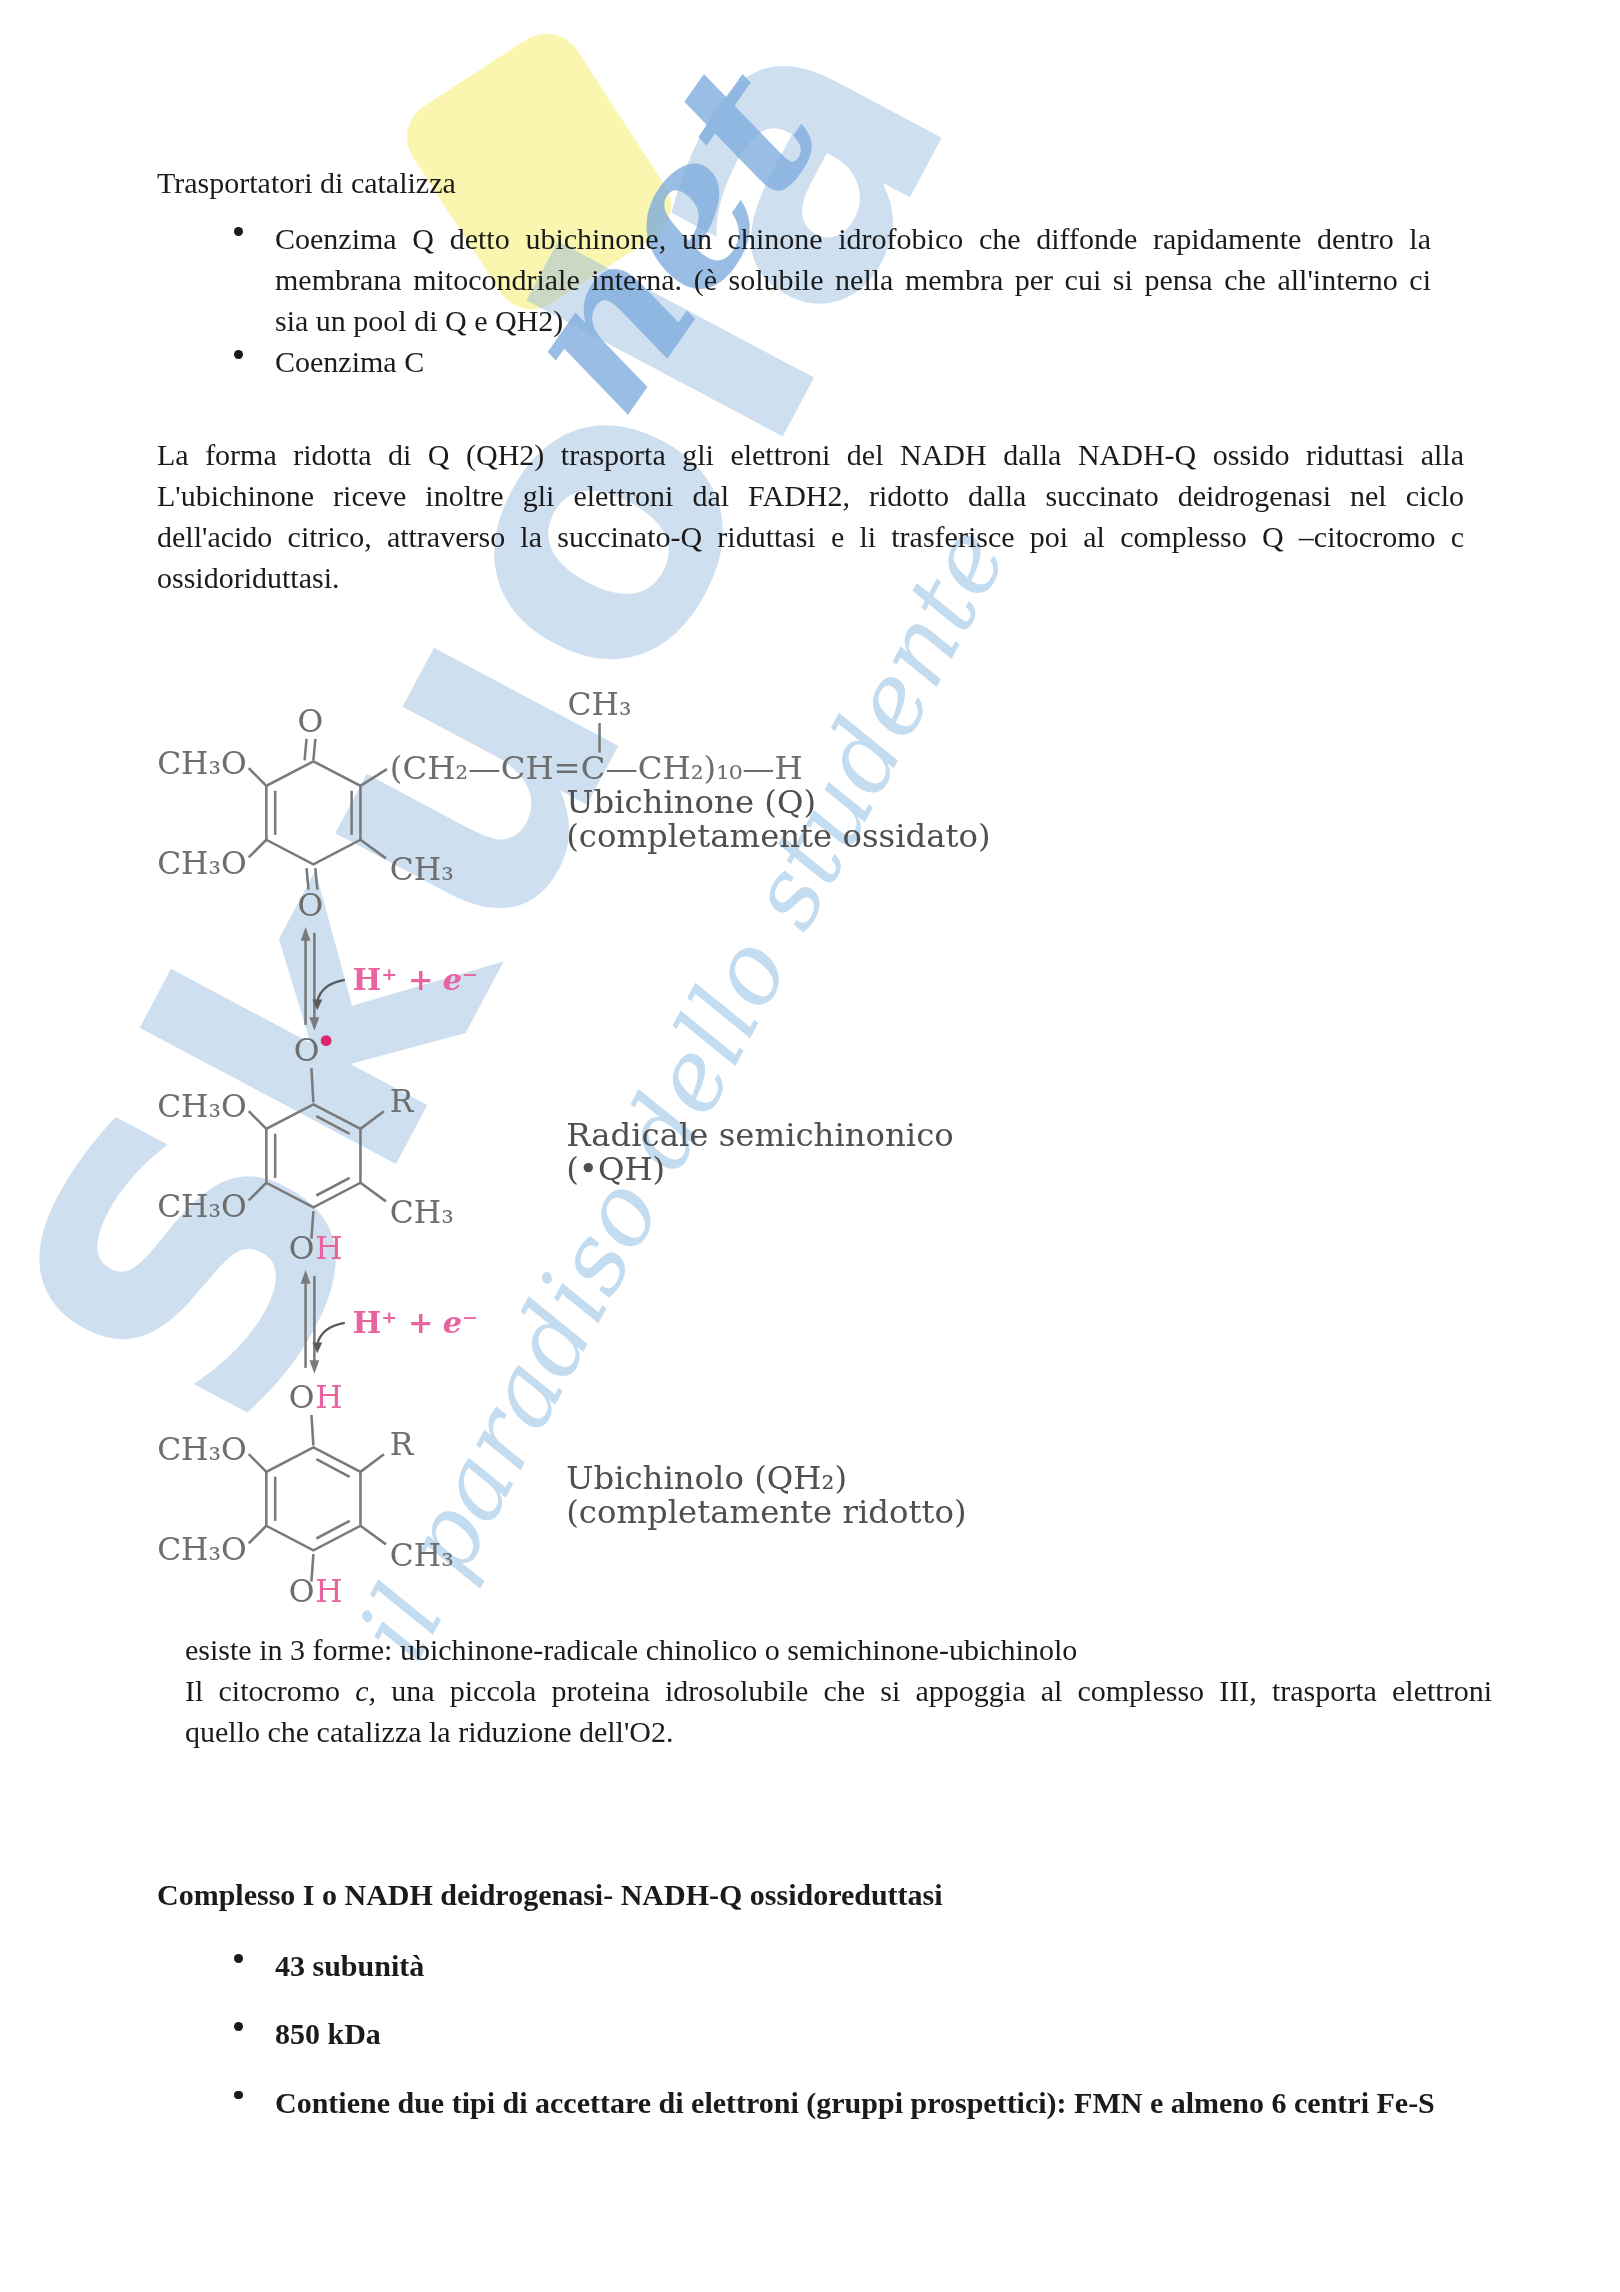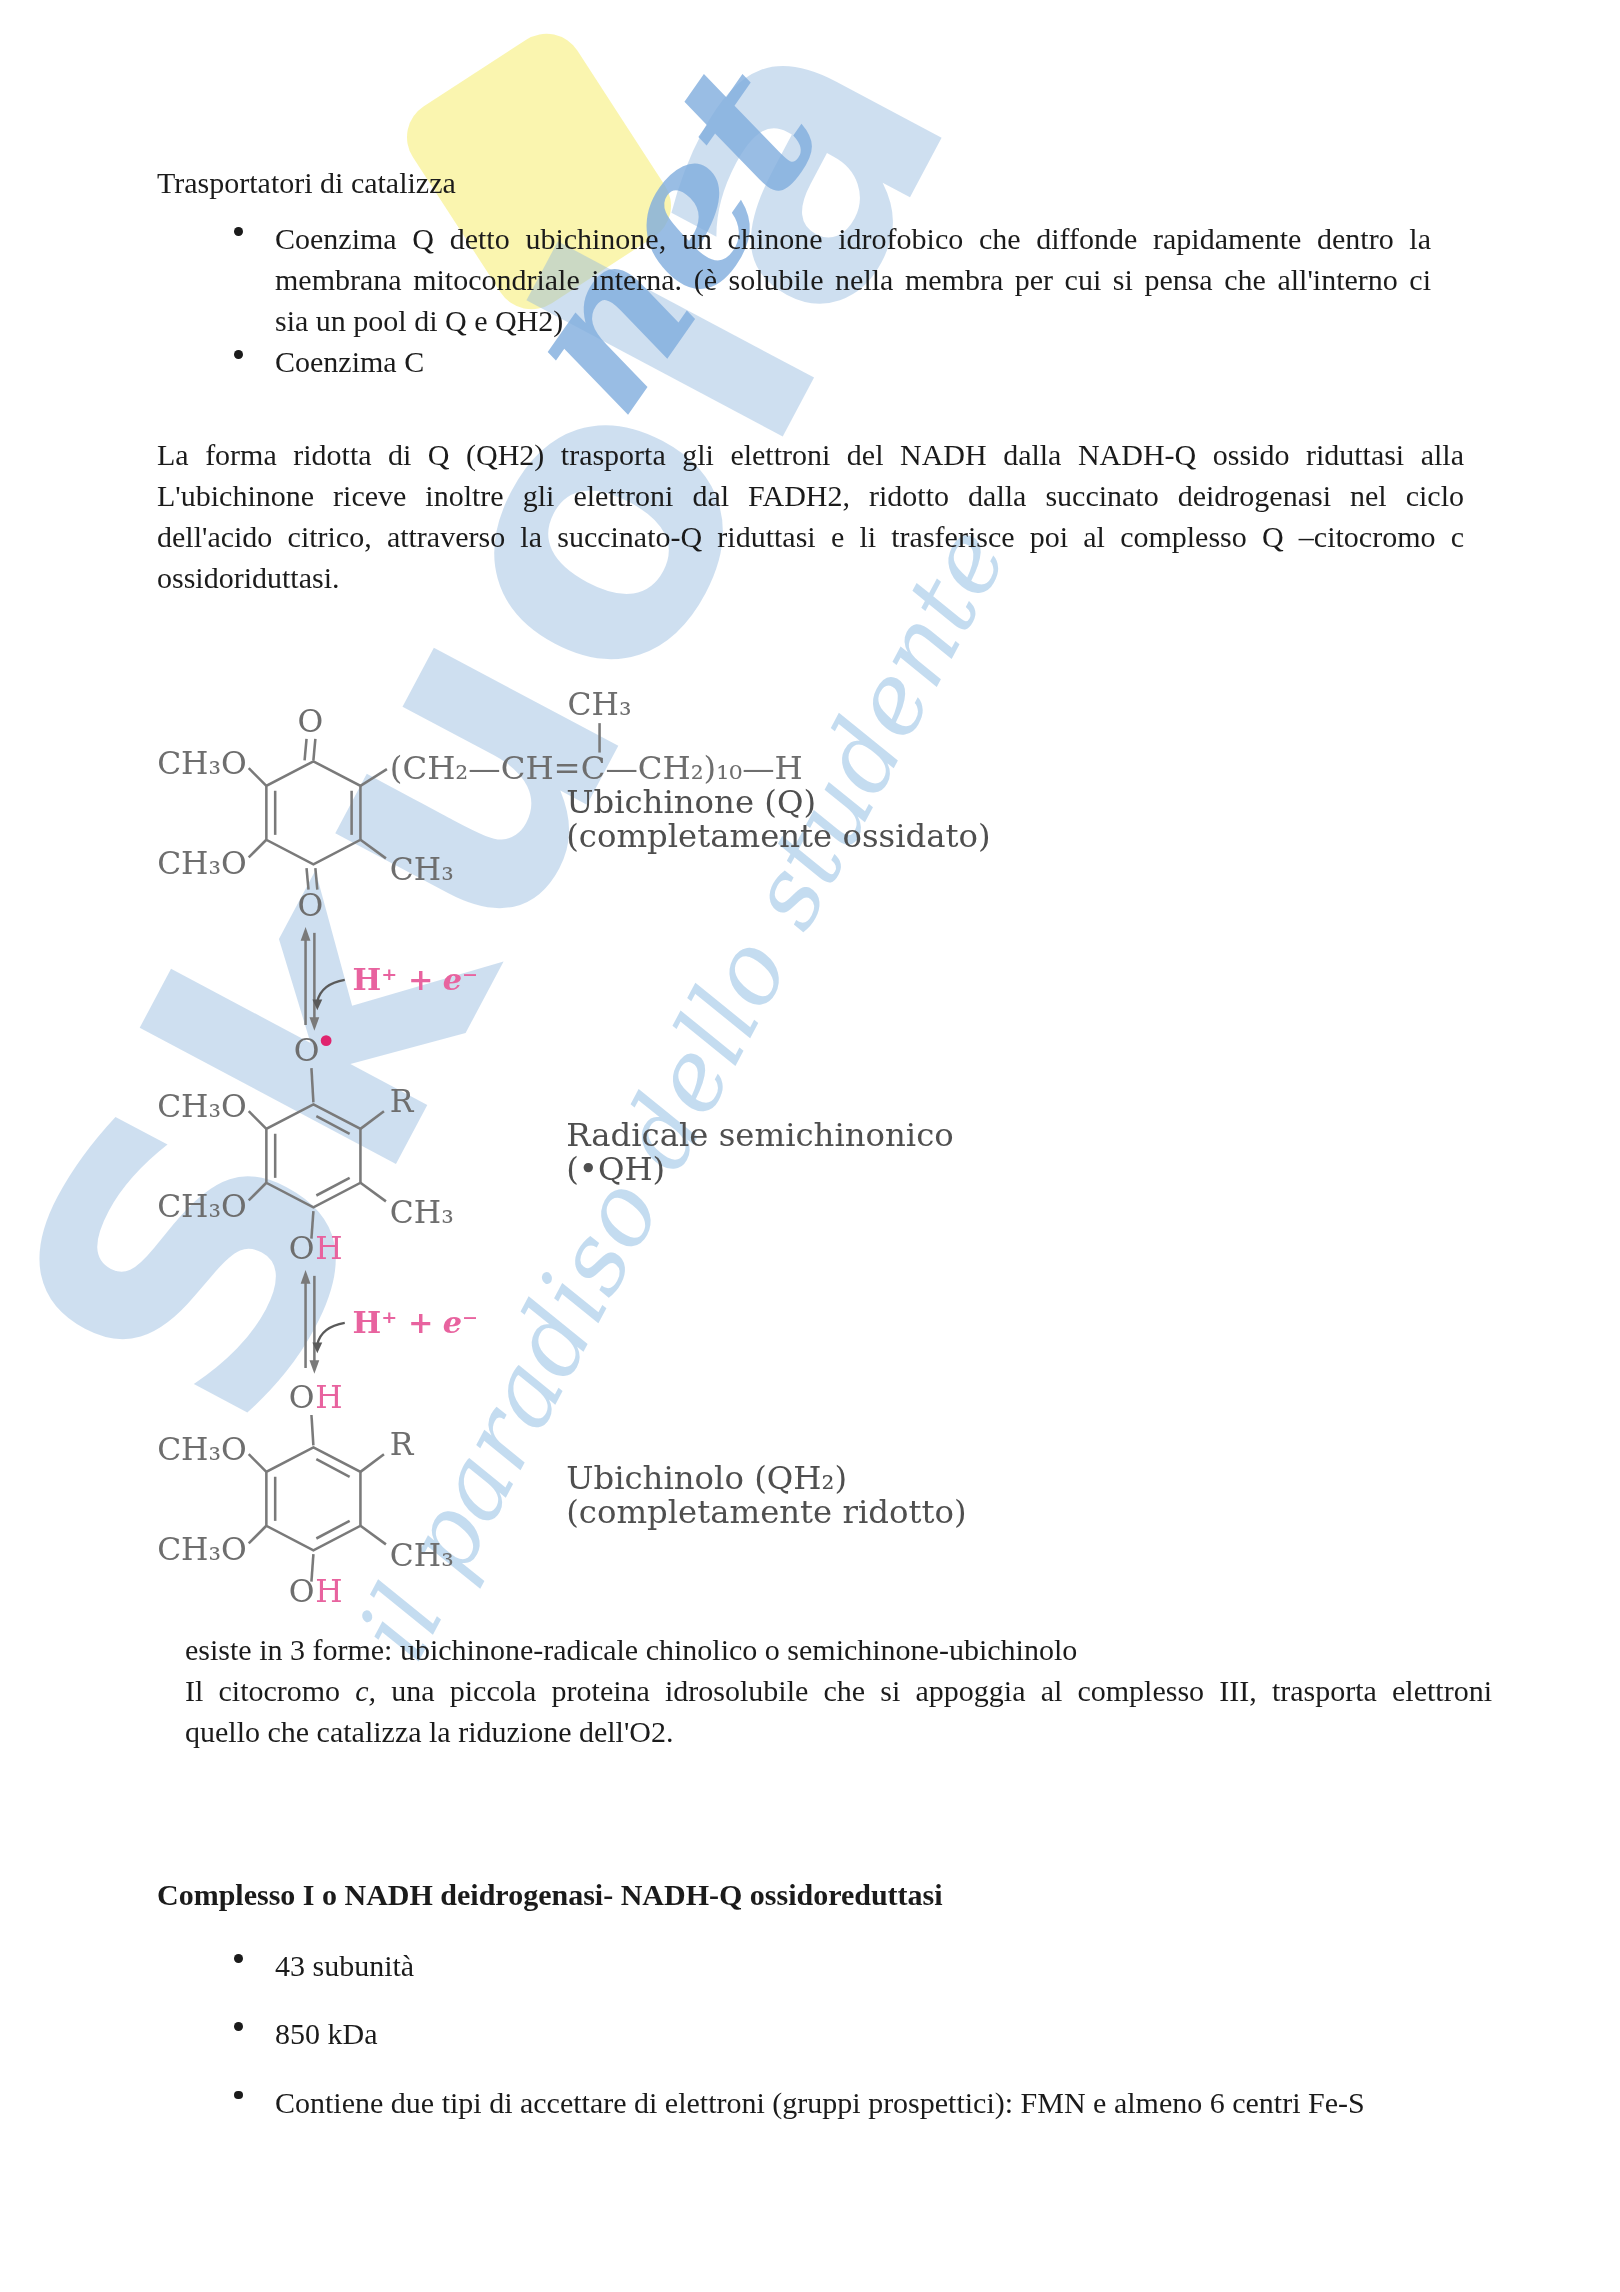--- a/index.html
+++ b/index.html
@@ -36,21 +36,21 @@
   .bullets1{left:232px; top:218px; width:1199px;}
   .b-item{position:relative; padding-left:43px;}
   .dot{
     position:absolute; left:2px; top:8.8px; width:8.8px; height:8.8px;
     border-radius:50%; background:#1b1b1b;
   }
   .para1{left:157px; top:434px; width:1307px;}
   .para2{left:157px; top:1629px; width:1307px;margin-left:28px;}
   .heading2{left:157px; top:1874px; font-weight:bold;}
   .bullets2{left:232px; top:1945px; width:1235px;}
-  .bullets2 .b-item{margin-bottom:27.4px;}
+  .bullets2 .b-item{margin-bottom:27.4px;font-weight:bold;}
   
   .diagram{position:absolute; z-index:1; left:137px; top:676px;}
   .diagram text{
     font-family:"DejaVu Serif", serif; font-size:32px; fill:#6e6e6e;
   }
   .diagram text.chain{font-size:33px;}
   .diagram text.flabel{font-size:33px; fill:#4f4f4f;}
   .diagram text.pink{fill:#e8639f; font-weight:bold; font-size:31px;}
   .diagram text.pinkh{fill:#e8639f;}
   .bond{stroke:#7a7a7a; stroke-width:2.6; fill:none;}

